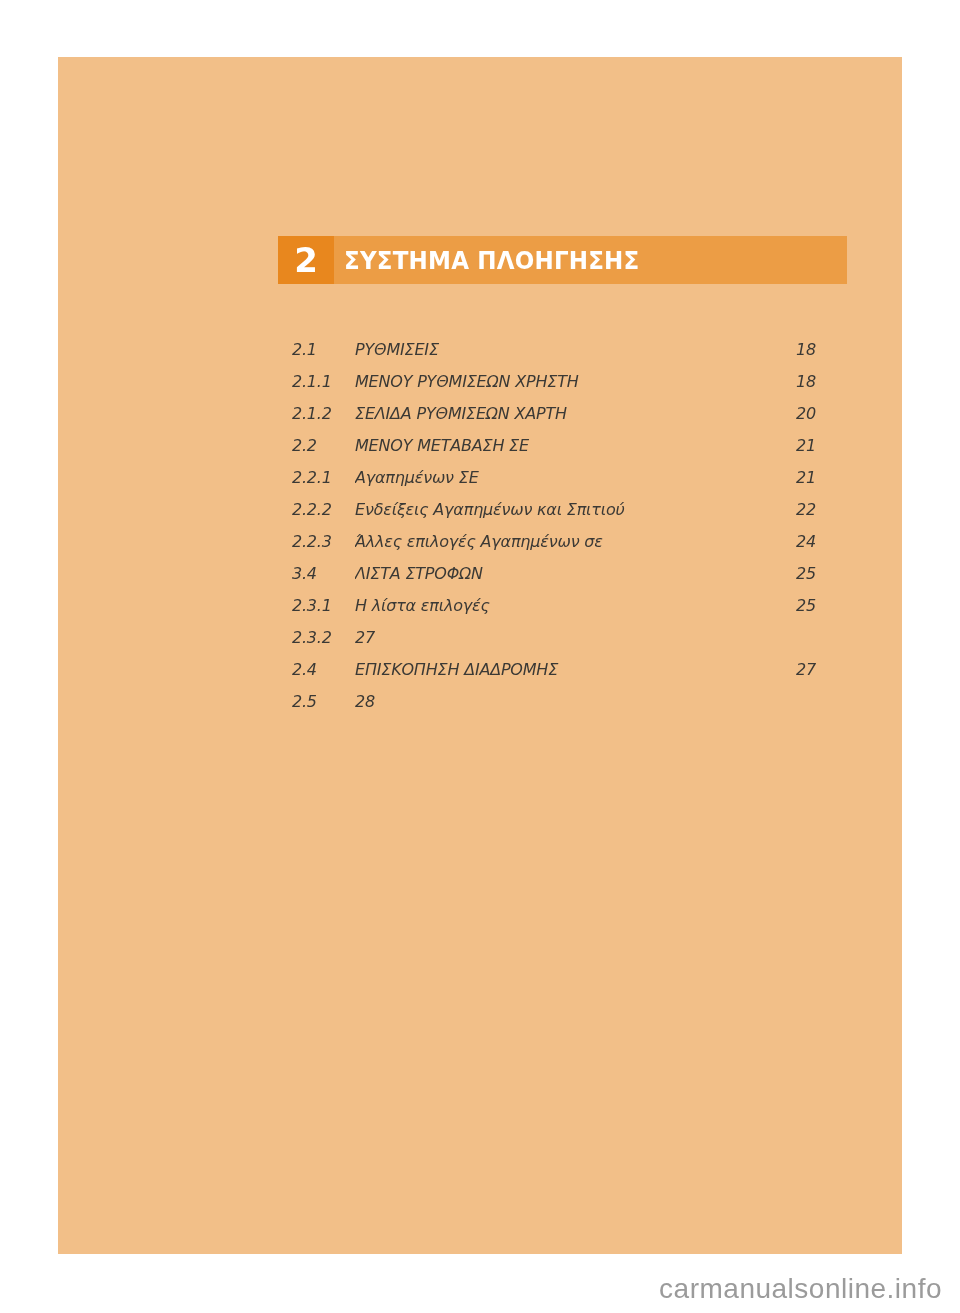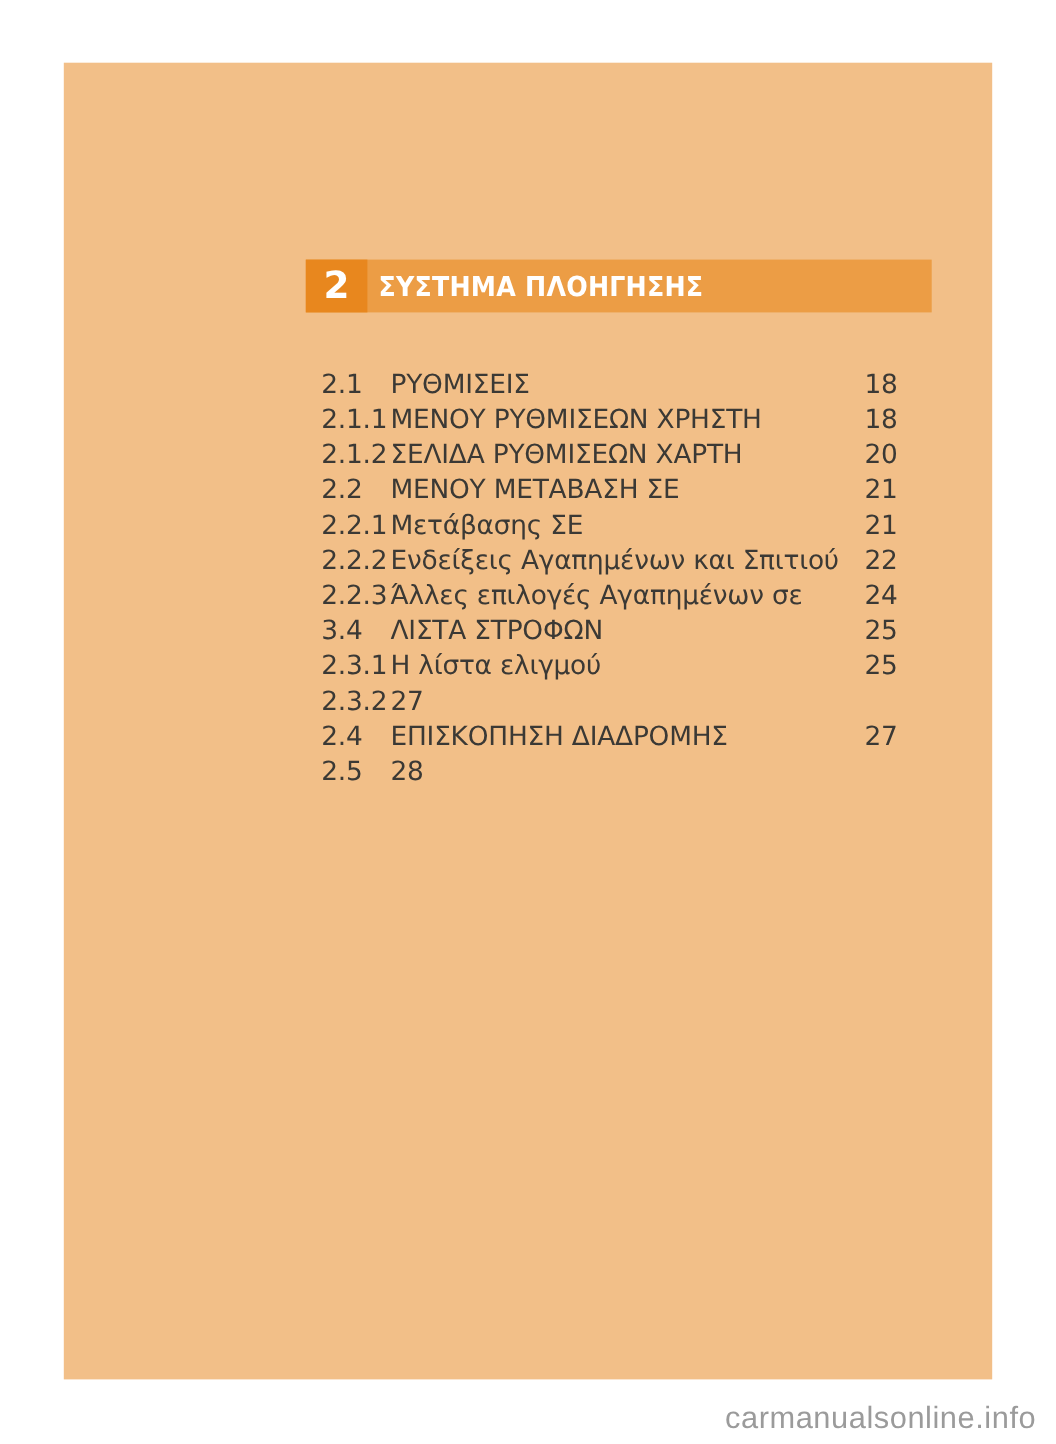--- a/index.html
+++ b/index.html
@@ -58,23 +58,24 @@
   .toc{
     position:absolute;
     left:234px; top:276px;
     width:524px;
   }
   .toc-row{
     display:flex;
     align-items:center;
     height:32px;
     color:var(--toc-text);
-    font-size:24px;
+    font-size:16px;
     letter-spacing:-0.2px;
     white-space:nowrap;
+    font-style:italic;
   }
   .toc-num{
     width:63px;
     flex:0 0 63px;
   }
   .toc-title{
     flex:1 1 auto;
     overflow:hidden;
   }
   .toc-page{
@@ -121,21 +122,21 @@
   </div>
 
   <div class="toc-row">
     <span class="toc-num">2.2</span>
     <span class="toc-title">ΜΕΝΟΥ ΜΕΤΑΒΑΣΗ ΣΕ</span>
     <span class="toc-page">21</span>
   </div>
 
   <div class="toc-row">
     <span class="toc-num">2.2.1</span>
-    <span class="toc-title">Μετάβασης ΣΕ</span>
+    <span class="toc-title">Αγαπημένων ΣΕ</span>
     <span class="toc-page">21</span>
   </div>
 
   <div class="toc-row">
     <span class="toc-num">2.2.2</span>
     <span class="toc-title">Ενδείξεις Αγαπημένων και Σπιτιού</span>
     <span class="toc-page">22</span>
   </div>
 
   <div class="toc-row">
@@ -145,21 +146,21 @@
   </div>
 
   <div class="toc-row">
     <span class="toc-num">3.4</span>
     <span class="toc-title">ΛΙΣΤΑ ΣΤΡΟΦΩΝ</span>
     <span class="toc-page">25</span>
   </div>
 
   <div class="toc-row">
     <span class="toc-num">2.3.1</span>
-    <span class="toc-title">Η λίστα ελιγμού</span>
+    <span class="toc-title">Η λίστα επιλογές</span>
     <span class="toc-page">25</span>
   </div>
 
   <div class="toc-row">
     <span class="toc-num">2.3.2</span>
     <span class="toc-page">27</span>
   </div>
 
   <div class="toc-row">
     <span class="toc-num">2.4</span>

